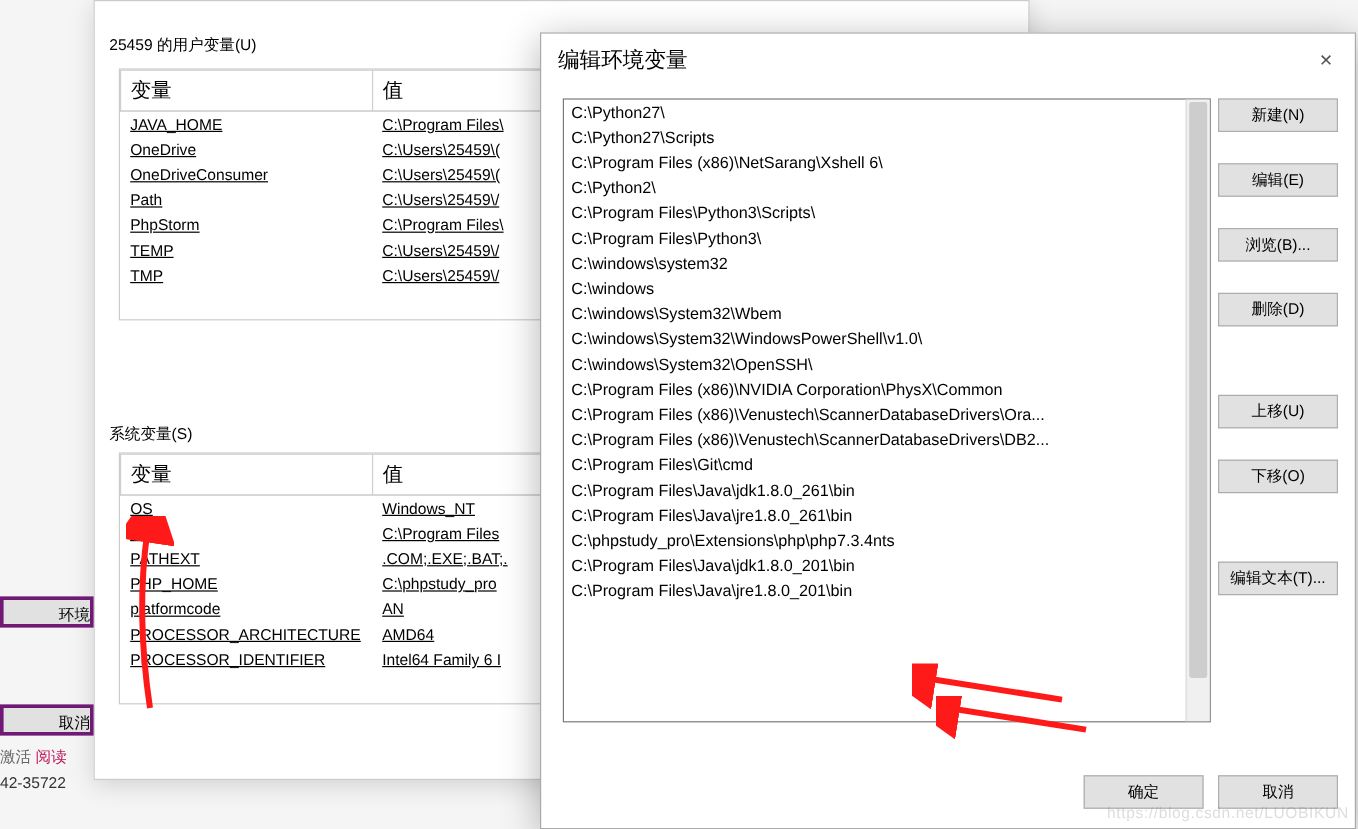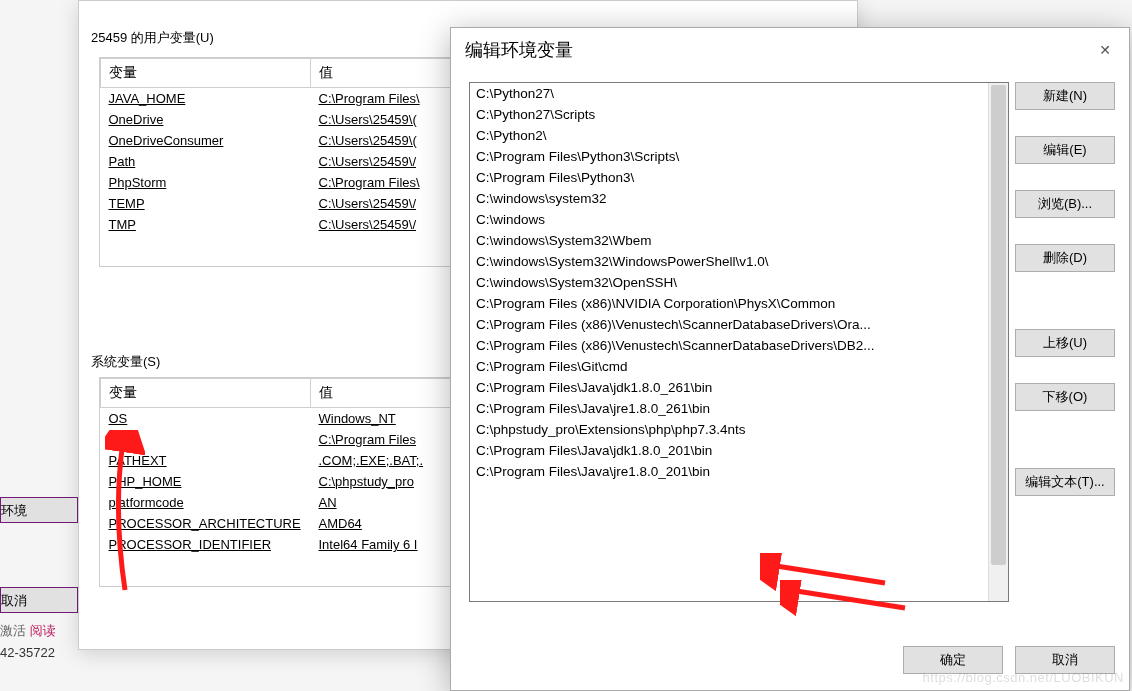--- a/index.html
+++ b/index.html
@@ -46,39 +46,39 @@
     .var-table table {
       width: 100%;
       border-collapse: collapse;
     }
     .var-table th {
       text-align: left;
       font-weight: normal;
       padding: 5px 8px;
       border: 1px solid #d0d0d0;
       background: #fff;
-      font-size: 14px;
+      font-size: 17px;
     }
     .var-table td {
       padding: 3px 8px;
       font-size: 13px;
       white-space: nowrap;
       overflow: hidden;
       text-decoration: underline;
     }
     .col-name { width: 210px; }
     
     
     .left-btn {
       position: absolute;
       background: #e1e1e1;
-      border: 1px solid #701a75;
+      border: 3px solid #701a75;
       font-size: 13px;
       padding: 4px 0;
-      text-align: left;
+      text-align: right;
     }
     .env-btn-partial { left: 0; top: 497px; width: 78px; height: 26px; }
     .cancel-btn-partial { left: 0; top: 587px; width: 78px; height: 26px; }
     .bottom-text1 { position: absolute; left: 0; top: 622px; font-size:13px; color:#666;}
     .bottom-text2 { position: absolute; left: 0; top: 645px; font-size:13px; color:#333;}
     .blue-link { color: #be185d; }
     
     
     .edit-dialog {
       position: absolute;
@@ -290,20 +290,21 @@
 <div class="edit-dialog">
   <div class="edit-title-bar">
     <div class="edit-title">编辑环境变量</div>
     <div class="close-x">✕</div>
   </div>
   <div class="edit-content">
     <div class="path-list-box">
       <div class="path-list" id="path-list">
           <div class="path-item">C:\Python27\</div>
           <div class="path-item">C:\Python27\Scripts</div>
+          <div class="path-item">C:\Program Files (x86)\NetSarang\Xshell 6\</div>
           <div class="path-item">C:\Python2\</div>
           <div class="path-item">C:\Program Files\Python3\Scripts\</div>
           <div class="path-item">C:\Program Files\Python3\</div>
           <div class="path-item">C:\windows\system32</div>
           <div class="path-item">C:\windows</div>
           <div class="path-item">C:\windows\System32\Wbem</div>
           <div class="path-item">C:\windows\System32\WindowsPowerShell\v1.0\</div>
           <div class="path-item">C:\windows\System32\OpenSSH\</div>
           <div class="path-item">C:\Program Files (x86)\NVIDIA Corporation\PhysX\Common</div>
           <div class="path-item">C:\Program Files (x86)\Venustech\ScannerDatabaseDrivers\Ora...</div>

